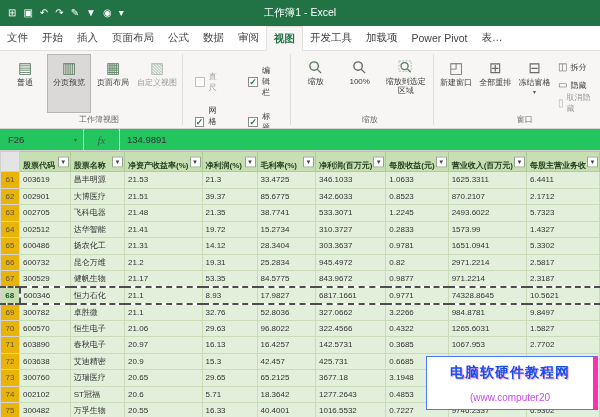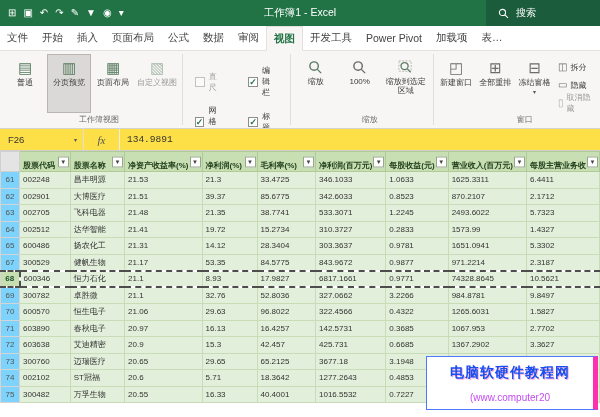--- a/index.html
+++ b/index.html
@@ -34,34 +34,34 @@
   .chk { display:flex; align-items:center; gap:4px; }
   .chk .box { width:10px; height:10px; background:#fff; border:1px solid #8f8d8b; font-size:9px; line-height:8px; text-align:center; color:#217346; font-weight:bold; }
   .chk.disabled { opacity:.5; }
   .sstack { display:flex; flex-direction:column; justify-content:flex-start; padding-top:4px; }
   .sbtn { display:flex; align-items:center; gap:3px; font-size:8px; color:#3b3a39; height:18px; padding:0 4px; }
   .sbtn .sicon { font-size:10px; color:#6d6b69; line-height:1; }
   .sbtn.disabled { opacity:.5; }
   .caret { font-size:6px; color:#555; }
 
   
-  .fbar { position:absolute; top:129px; left:0; right:0; height:22px; background:#fde047; border-bottom:1px solid #d0cece; display:flex; font-size:9.5px; color:#333; }
+  .fbar { position:absolute; top:129px; left:0; right:0; height:22px; background:#22c55e; border-bottom:1px solid #d0cece; display:flex; font-size:9.5px; color:#333; }
   .namebox { width:84px; display:flex; align-items:center; border-right:1px solid #e1dfdd; padding-left:8px; }
   .nbcaret { margin-left:auto; padding-right:6px; }
   .fxbox { width:36px; display:flex; align-items:center; justify-content:center; border-right:1px solid #eee; font-family:"Liberation Serif", serif; font-style:italic; font-size:11px; color:#555; }
-  .fval { flex:1; display:flex; align-items:center; padding-left:7px;font-family:Liberation Mono, monospace; }
+  .fval { flex:1; display:flex; align-items:center; padding-left:7px; }
 
   
   table.sheet { position:absolute; top:151px; left:0; border-collapse:collapse; table-layout:fixed; }
   table.sheet th, table.sheet td { overflow:hidden; white-space:nowrap; }
   tr.hdr { height:18px; }
   tbody tr { height:16.5px; }
   th.hcell { position:relative; background:#c7dfb2; border:1px solid #aecb98; font-size:8px; font-weight:bold; color:#24411f; text-align:left; padding:8px 13px 0 3px; }
   th.corner { background:#e4e4e4; border:1px solid #d0d0d0; }
-  td.rownum { background:#7dd3fc; border:1px solid #d4d4d4; font-size:8px; color:#555; text-align:center; }
+  td.rownum { background:#eab308; border:1px solid #d4d4d4; font-size:8px; color:#555; text-align:center; }
   td.dcell { background:#e2efda; border:1px solid #c8dcb8; font-size:8px; color:#333; padding:0 2px 0 3px; text-align:left; }
   .fbtn { position:absolute; right:1px; top:50%; transform:translateY(-50%); width:11px; height:11px; background:#fdfdfd; border:1px solid #97a78f; font-size:6px; line-height:9px; color:#444; text-align:center; }
   tr.sel td { border-top:2px dashed #4d4d4d; border-bottom:2px dashed #4d4d4d;margin-top:26px; }
   tr.sel td:nth-child(2) { border-left:2px dashed #4d4d4d; }
   tr.sel td.rownum { background:#c7dfb0; color:#17502c; font-weight:bold; }
 
   
   .wm { position:absolute; right:2px; bottom:7px; width:172px; height:54px; background:#fff; border:1px solid #4a79ff; border-right:5px solid #ff2fb0; display:flex; flex-direction:column; align-items:center; justify-content:center; z-index:5; }
   .wm .l1 { font-size:14px; font-weight:bold; color:#1550ee; letter-spacing:1px; text-shadow:1px 1px 0 #ffb3e0; }
   .wm .l2 { font-size:10px; color:#c44bf0; margin-top:10px; }
@@ -78,41 +78,34 @@
         <span class="qicon">⊞</span>
         <span class="qicon">▣</span>
         <span class="qicon">↶</span>
         <span class="qicon">↷</span>
         <span class="qicon">✎</span>
         <span class="qicon">▼</span>
         <span class="qicon">◉</span>
         <span class="qicon">▾</span>
       </div>
     <div class="tb-title">工作簿1 - Excel</div>
-    <div class="tb-search">
-      <svg class="mag" width="11" height="11" viewBox="0 0 16 16">
-          <circle cx="6.5" cy="6.5" r="4.5" fill="none" stroke="#fff" stroke-width="1.6"></circle>
-          <line x1="10" y1="10" x2="14.5" y2="14.5" stroke="#fff" stroke-width="1.6"></line>
-        </svg>
-      <span>搜索</span>
-    </div>
   </div>
 
   <div class="tabs">
     <span class="tab">文件</span>
     <span class="tab">开始</span>
     <span class="tab">插入</span>
     <span class="tab">页面布局</span>
     <span class="tab">公式</span>
     <span class="tab">数据</span>
     <span class="tab">审阅</span>
     <span class="tab active">视图</span>
     <span class="tab">开发工具</span>
+    <span class="tab">加载项</span>
     <span class="tab">Power Pivot</span>
-    <span class="tab">加载项</span>
     <span class="tab">表…</span>
   </div>
 
   <div class="ribbon">
 
     <div class="rgroup">
       <div class="gcontent">
         <div class="bigbtn">
           <span class="bicon">▤</span>
           <span>普通</span>
@@ -261,21 +254,21 @@
           <th class="hcell"><span>毛利率(%)</span><span class="fbtn">▼</span></th>
           <th class="hcell"><span>净利润(百万元)</span><span class="fbtn">▼</span></th>
           <th class="hcell"><span>每股收益(元)</span><span class="fbtn">▼</span></th>
           <th class="hcell"><span>营业收入(百万元)</span><span class="fbtn">▼</span></th>
           <th class="hcell"><span>每股主营业务收</span><span class="fbtn">▼</span></th>
         </tr>
       </thead>
       <tbody>
         <tr>
           <td class="rownum">61</td>
-          <td class="dcell">002248</td>
+          <td class="dcell">003619</td>
           <td class="dcell">昌丰明源</td>
           <td class="dcell">21.53</td>
           <td class="dcell">21.3</td>
           <td class="dcell">33.4725</td>
           <td class="dcell">346.1033</td>
           <td class="dcell">1.0633</td>
           <td class="dcell">1625.3311</td>
           <td class="dcell">6.4411</td>
         </tr>
         <tr>
@@ -318,20 +311,32 @@
           <td class="rownum">65</td>
           <td class="dcell">600486</td>
           <td class="dcell">扬农化工</td>
           <td class="dcell">21.31</td>
           <td class="dcell">14.12</td>
           <td class="dcell">28.3404</td>
           <td class="dcell">303.3637</td>
           <td class="dcell">0.9781</td>
           <td class="dcell">1651.0941</td>
           <td class="dcell">5.3302</td>
+        </tr>
+        <tr>
+          <td class="rownum">66</td>
+          <td class="dcell">600732</td>
+          <td class="dcell">昆仑万维</td>
+          <td class="dcell">21.2</td>
+          <td class="dcell">19.31</td>
+          <td class="dcell">25.2834</td>
+          <td class="dcell">945.4972</td>
+          <td class="dcell">0.82</td>
+          <td class="dcell">2971.2214</td>
+          <td class="dcell">2.5817</td>
         </tr>
         <tr>
           <td class="rownum">67</td>
           <td class="dcell">300529</td>
           <td class="dcell">健帆生物</td>
           <td class="dcell">21.17</td>
           <td class="dcell">53.35</td>
           <td class="dcell">84.5775</td>
           <td class="dcell">843.9672</td>
           <td class="dcell">0.9877</td>

